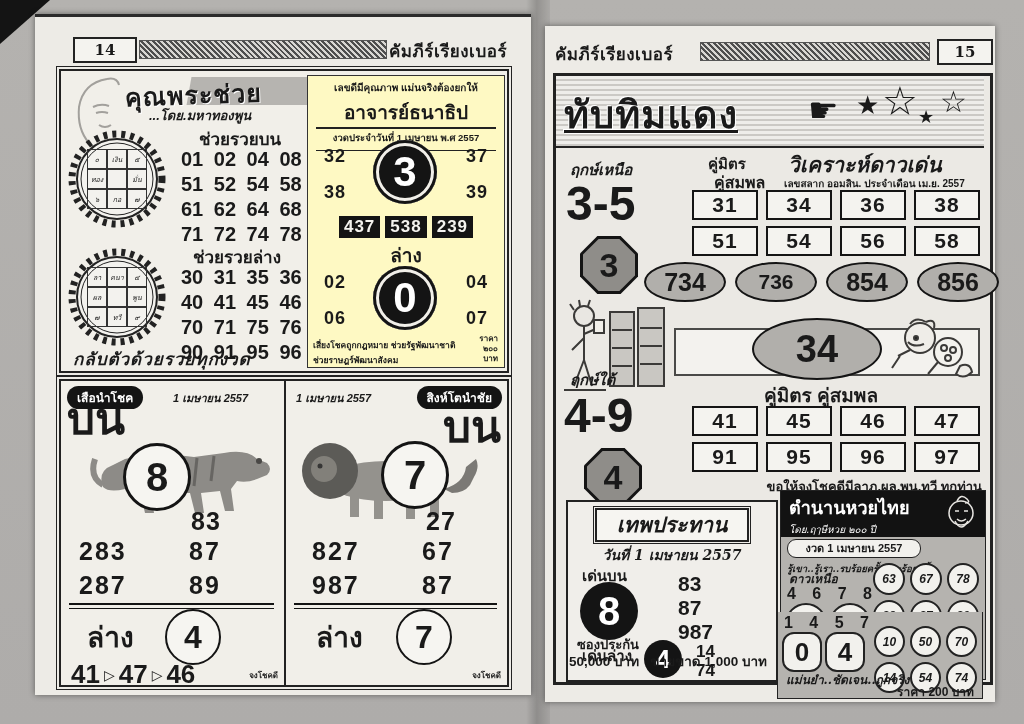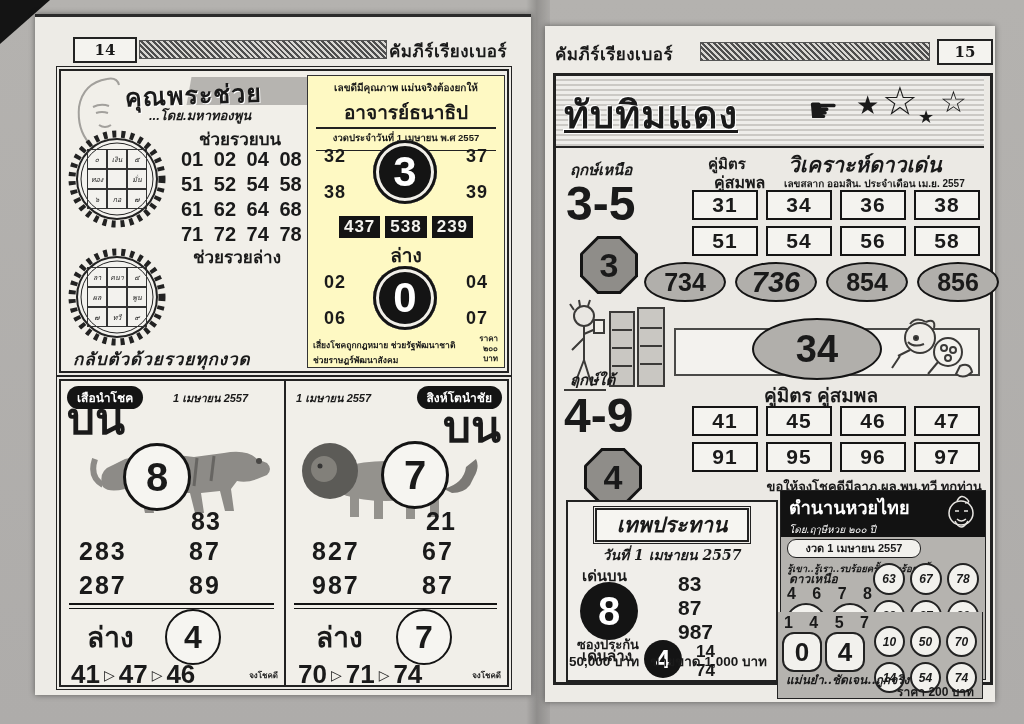--- a/index.html
+++ b/index.html
@@ -126,20 +126,26 @@
             <span>ผล</span>
             <span></span>
             <span>พูน</span>
             <span>๗</span>
             <span>ทวี</span>
             <span>๙</span>
           </div>
       </div>
 
       <div class="abs b" style="left:132px;top:172px;font-size:17px;">ช่วยรวยล่าง</div>
+      <div class="abs" style="left:120px;top:194px;">
+          <div class="numrow">30 31 35 36</div>
+          <div class="numrow">40 41 45 46</div>
+          <div class="numrow">70 71 75 76</div>
+          <div class="numrow">90 91 95 96</div>
+        </div>
 
       <div class="abs b i" style="left:12px;top:274px;font-size:17px;letter-spacing:1px;">กลับตัวด้วยรวยทุกงวด</div>
 
       <div class="abs grayPanel" style="left:246px;top:4px;width:196px;height:291px;">
         <div class="b" style="font-size:10px;text-align:center;margin-top:4px;">เลขดีมีคุณภาพ แม่นจริงต้องยกให้</div>
         <div class="b" style="font-size:19px;text-align:center;margin:2px 8px 0;border-bottom:2px solid #222;">อาจารย์ธนาธิป</div>
         <div class="b" style="font-size:9.5px;text-align:center;margin:1px 8px 0;border-bottom:1px solid #222;padding-bottom:5px;">งวดประจำวันที่ 1 เมษายน พ.ศ 2557</div>
         <div class="b" style="font-size:20px;text-align:center;margin-top:1px;">บน</div>
 
         <div class="abs" style="left:0;top:62px;width:196px;height:72px;">
@@ -220,33 +226,30 @@
           <ellipse cx="92" cy="48" rx="58" ry="20" fill="#8a8884"></ellipse>
           <rect x="56" y="58" width="9" height="26" fill="#8a8884"></rect>
           <rect x="80" y="60" width="9" height="26" fill="#8a8884"></rect>
           <rect x="112" y="60" width="9" height="26" fill="#8a8884"></rect>
           <rect x="136" y="58" width="9" height="26" fill="#8a8884"></rect>
           <circle cx="36" cy="38" r="28" fill="#4c4b48"></circle>
           <circle cx="30" cy="36" r="13" fill="#77756f"></circle>
           <circle cx="26" cy="33" r="2.5" fill="#222"></circle>
         </svg>
         <div class="abs wcirc" style="left:95px;top:60px;width:62px;height:62px;font-size:40px;">7</div>
-        <div class="abs num" style="left:140px;top:126px;font-size:25px;">21</div>
+        <div class="abs num" style="left:140px;top:126px;font-size:25px;">27</div>
         <div class="abs" style="left:26px;top:156px;width:180px;display:grid;grid-template-columns:110px 70px;row-gap:5px;font-size:25px;font-weight:bold;letter-spacing:2px;">
             <div>827</div>
             <div>67</div>
             <div>987</div>
             <div>87</div>
           </div>
         <div class="abs rule2" style="left:8px;top:222px;width:203px;"></div>
         <div class="abs b" style="left:30px;top:234px;font-size:28px;">ล่าง</div>
         <div class="abs wcirc" style="left:110px;top:228px;width:52px;height:52px;font-size:32px;border-width:2px;">7</div>
-        <div class="abs" style="left:12px;top:278px;font-size:26px;font-weight:bold;white-space:nowrap;">
-          <span>70</span><span class="arr">▷</span><span>71</span><span class="arr">▷</span><span>74</span>
-        </div>
         <span class="abs sign" style="right:6px;bottom:3px;">จงโชคดี</span>
       </div>
     </div>
   </div>
 
   <div class="page" style="left:545px;top:26px;width:450px;height:676px;">
 
     <div class="abs brand" style="left:10px;top:14px;">คัมภีร์เรียงเบอร์</div>
     <div class="abs hatch" style="left:155px;top:16px;width:228px;height:17px;"></div>
     <div class="abs pagenobox" style="left:392px;top:13px;width:52px;height:22px;">15</div>
@@ -277,21 +280,21 @@
           <span class="gcell">34</span>
           <span class="gcell">36</span>
           <span class="gcell">38</span>
           <span class="gcell">51</span>
           <span class="gcell">54</span>
           <span class="gcell">56</span>
           <span class="gcell">58</span>
         </div>
       <div class="abs ovalrow" style="left:88px;top:186px;">
           <span class="oval" style="width:78px;height:36px;font-size:25px;">734</span>
-          <span class="oval" style="width:78px;height:36px;font-size:29px;font-style:italic;">736</span>
+          <span class="oval" style="width:78px;height:36px;font-size:21px;">736</span>
           <span class="oval" style="width:78px;height:36px;font-size:25px;">854</span>
           <span class="oval" style="width:78px;height:36px;font-size:25px;">856</span>
         </div>
 
       <svg class="abs" style="left:4px;top:222px;" width="112" height="100" viewBox="0 0 112 100">
         <g fill="none" stroke="#3b3a38" stroke-width="2">
           <circle cx="24" cy="18" r="10" fill="#e9e7e2"></circle>
           <path d="M14,12 L10,6 M20,8 L19,2 M28,8 L30,2"></path>
           <path d="M24,28 L24,62 M24,36 L38,30 M24,40 L12,52 M24,62 L14,88 M24,62 L32,88"></path>
           <rect x="34" y="22" width="10" height="13" fill="#f1efe9"></rect>

